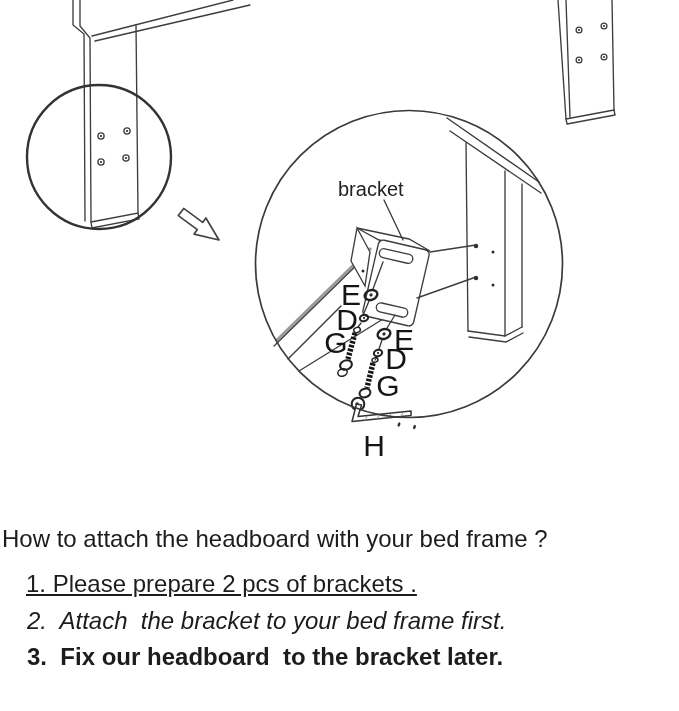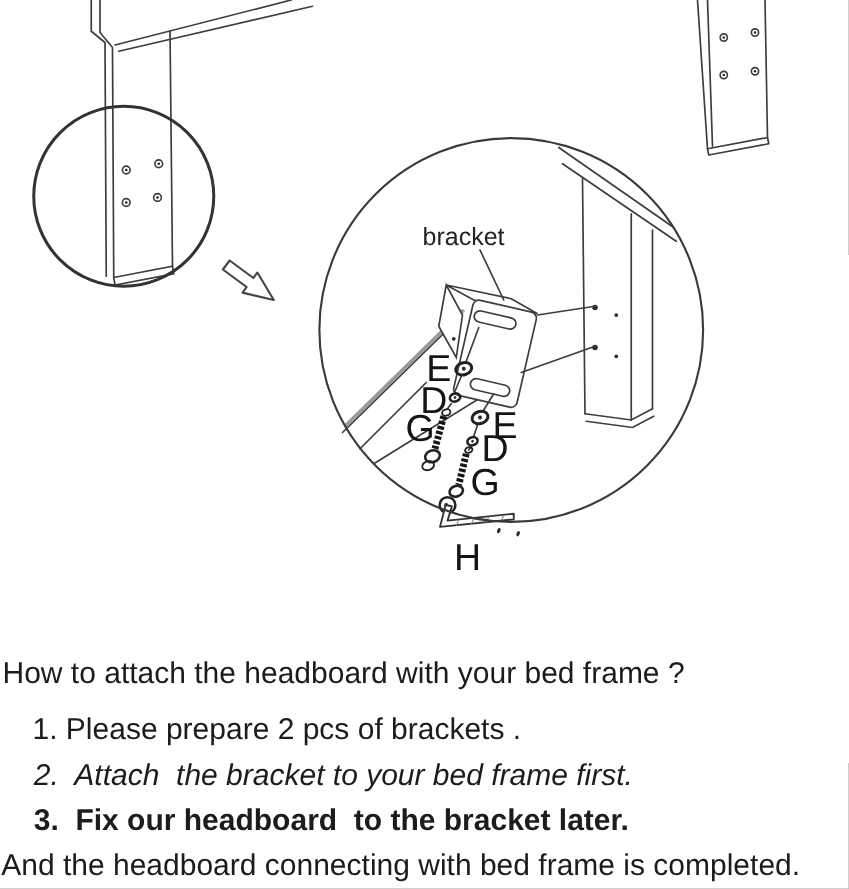--- a/index.html
+++ b/index.html
@@ -22,21 +22,21 @@
   .ring{fill:none;stroke:#222;}
   .shaft{stroke:#161616;stroke-width:5.5;fill:none;stroke-dasharray:2.6 1.5;}
   .hatch{stroke:#8a8a8a;stroke-width:0.9;}
   .lbl{font-family:"Liberation Sans", sans-serif;font-size:30px;fill:#151515;}
   .lbl-small{font-family:"Liberation Sans", sans-serif;font-size:20px;fill:#222;}
   .txtline{
     position:absolute;white-space:pre;color:var(--text);
     font-size:24px;line-height:1.1;letter-spacing:0px;
   }
   #heading{left:2px;top:526px;}
-  #step1{left:26px;top:571px;}
+  #step1{left:26px;top:571px;text-decoration:underline;}
   #step2{left:27px;top:608px;font-style:italic;}
   #step3{left:27px;top:644px;font-weight:bold;}
   #footerline{left:1px;top:680px;}
 </style>
 </head>
 <body>
 
 <div id="stage">
 
   <svg id="drawing" width="679" height="520" viewBox="0 0 679 520" xmlns="http://www.w3.org/2000/svg">
@@ -183,15 +183,14 @@
       </g>
 
       <circle cx="409" cy="264" r="153.5" fill="none" stroke="#3a3a3a" stroke-width="1.7"></circle>
     </g>
   </svg>
 
   <div class="txtline" id="heading">How to attach the headboard with your bed frame ?</div>
   <div class="txtline" id="step1">1. Please prepare 2 pcs of brackets .</div>
   <div class="txtline" id="step2">2.  Attach  the bracket to your bed frame first.</div>
   <div class="txtline" id="step3">3.  Fix our headboard  to the bracket later.</div>
-  <div class="txtline" id="footerline">And the headboard connecting with bed frame is completed.</div>
 
 </div>
 
 </body></html>

